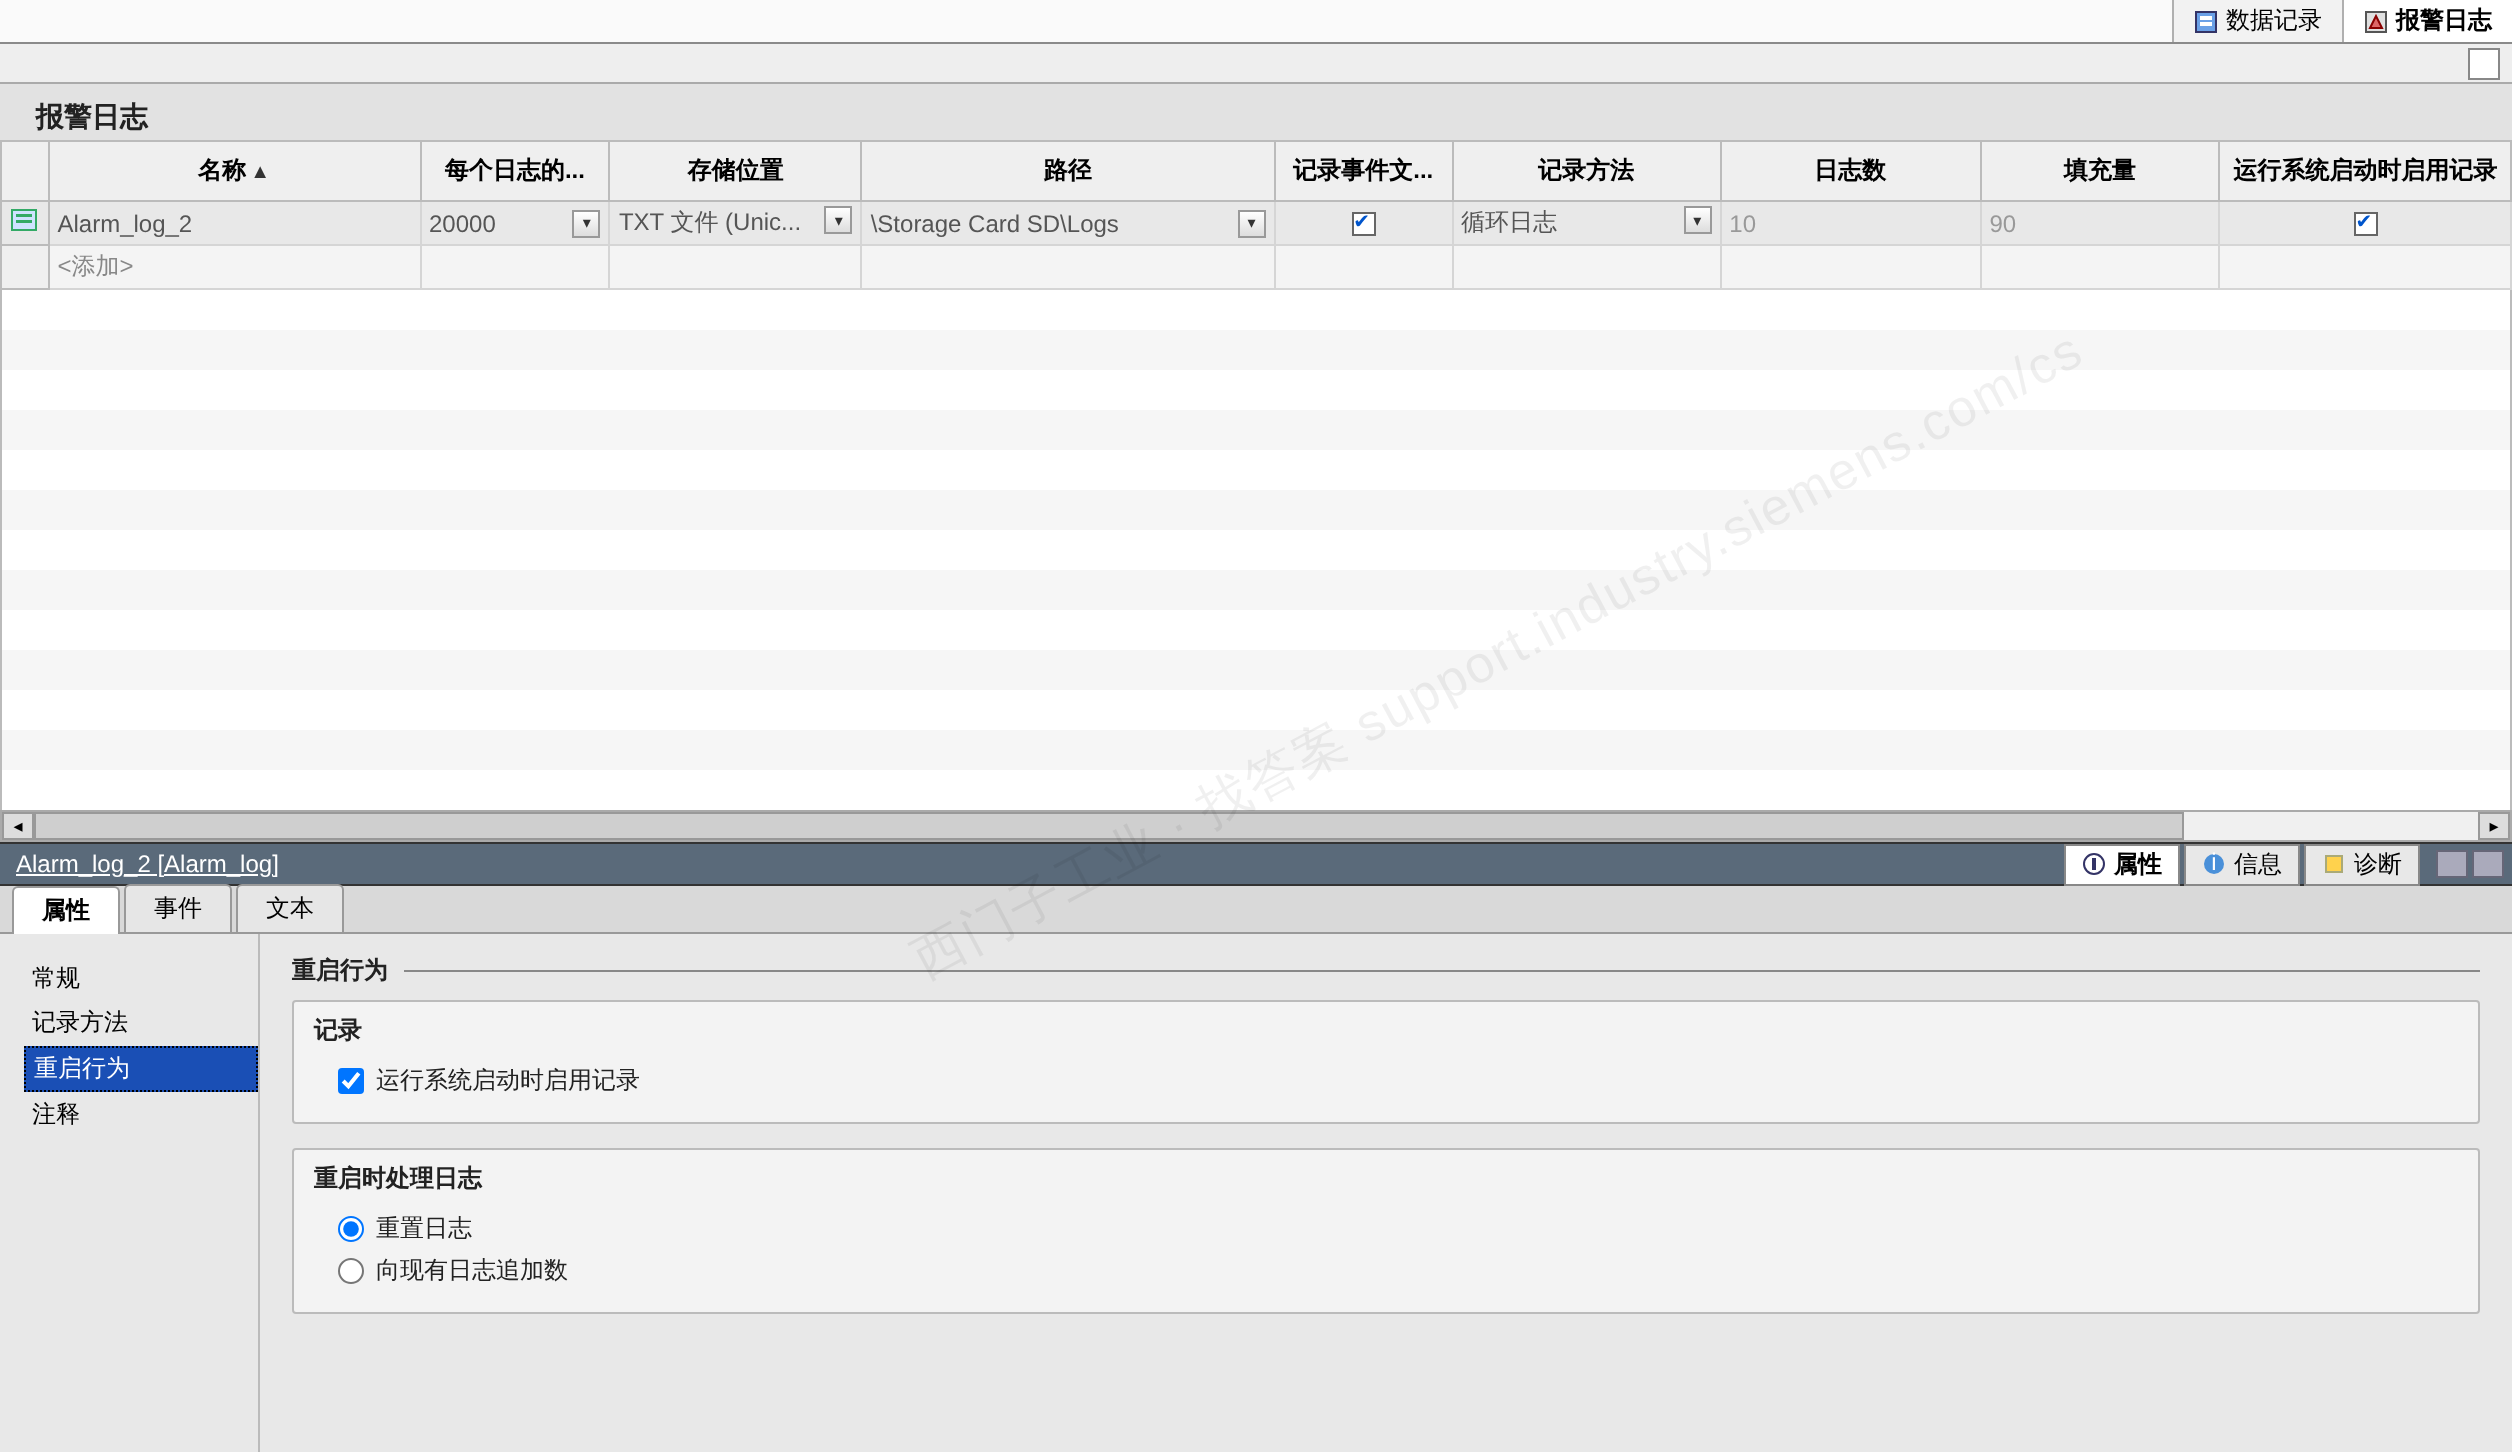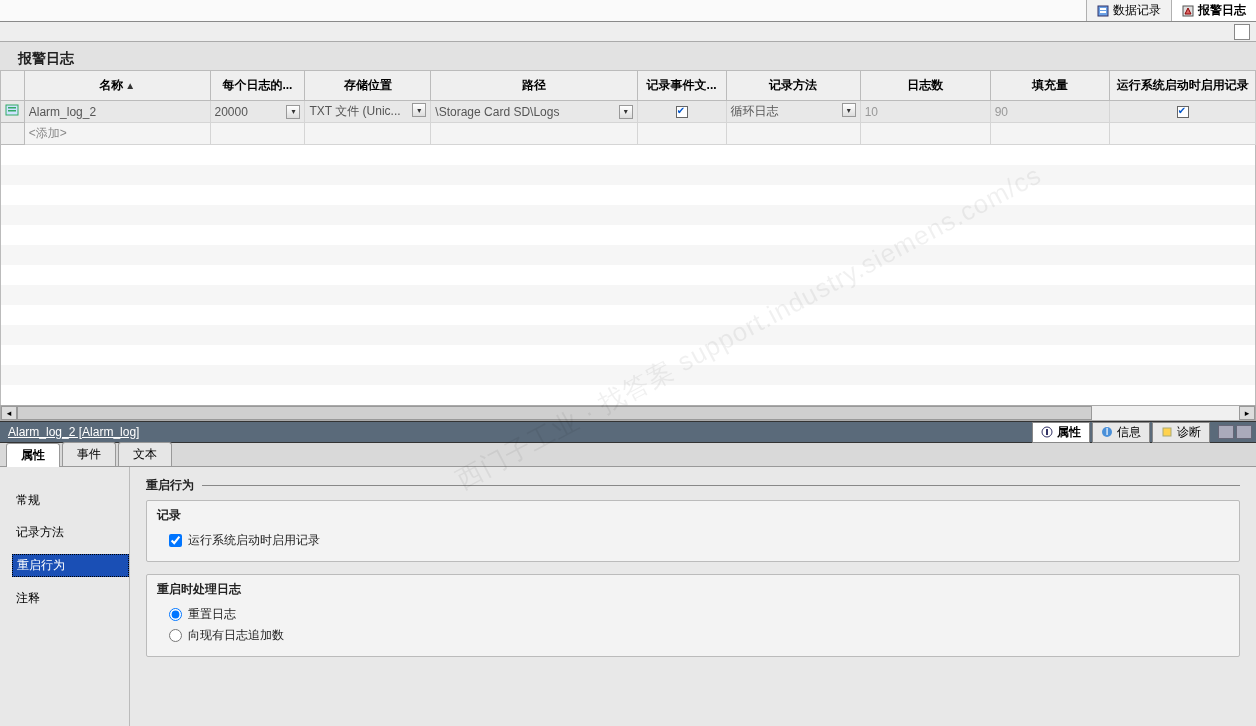--- a/index.html
+++ b/index.html
@@ -46,21 +46,21 @@
 .insp-header .winbtn { width:16px; height:14px; background:#aab; border:1px solid #667; }
 
 
 .insp-tabs { height:24px; background:#d9d9d9; border-bottom:1px solid #999; display:flex; align-items:flex-end; padding-left:6px; gap:0; }
 .insp-tabs .itab { padding:3px 14px; border:1px solid #999; border-bottom:none; background:#e6e6e6; margin-right:2px; cursor:pointer; border-radius:3px 3px 0 0; }
 .insp-tabs .itab.active { background:#fff; font-weight:bold; position:relative; top:1px; }
 
 
 .insp-body { display:flex; height:280px; background:#e8e8e8; }
 .insp-nav { width:130px; border-right:1px solid #bbb; padding:12px 0 0 12px; }
-.insp-nav .navitem { padding:2px 4px; cursor:pointer; margin-bottom:1px;margin-top:11px; }
+.insp-nav .navitem { padding:2px 4px; cursor:pointer; margin-bottom:1px; }
 .insp-nav .navitem.active { background:#1a4fb5; color:#fff; border:1px dotted #000; }
 .insp-content { flex:1; padding:10px 16px; overflow:auto; }
 .insp-content .section-hd { font-weight:bold; margin-bottom:4px; display:flex; align-items:center; color:#222; }
 .insp-content .section-hd .line { flex:1; height:1px; background:#888; margin-left:8px; }
 .group { border:1px solid #bbb; background:#f3f3f3; margin:6px 0 12px 0; padding:6px 10px 10px 10px; border-radius:2px; }
 .group .gtitle { font-weight:bold; margin-bottom:6px; color:#222; }
 .group label { display:flex; align-items:center; gap:6px; padding:2px 0 2px 12px; color:#222; }
 .group input[type=checkbox],.group input[type=radio]{ width:13px; height:13px; }
 
 

